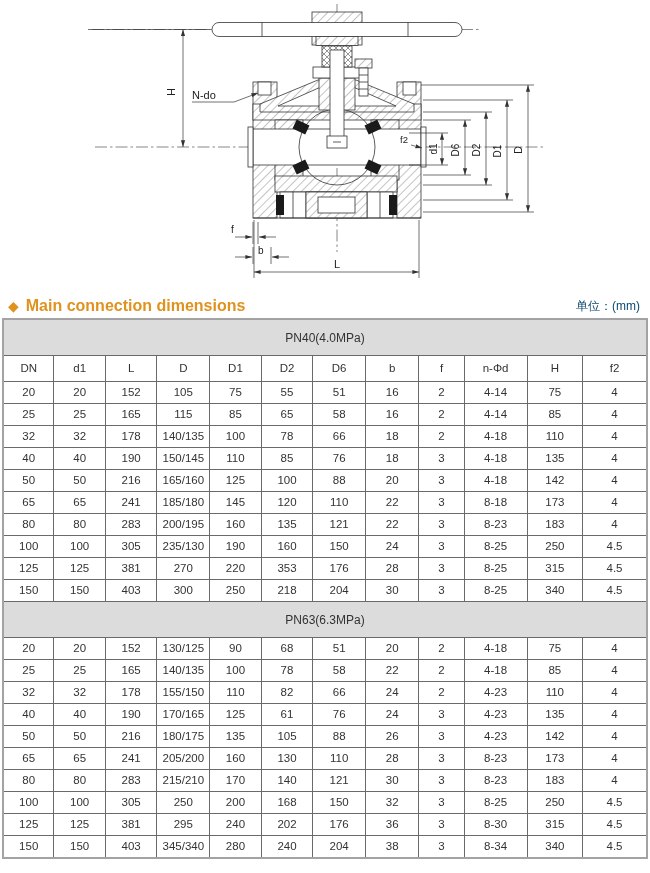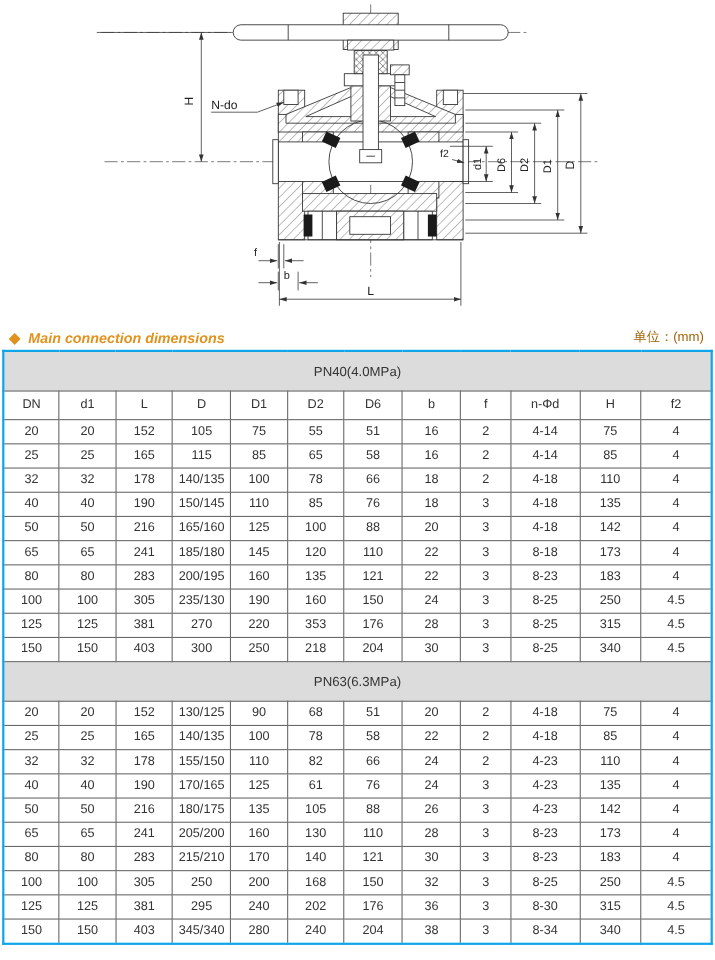--- a/index.html
+++ b/index.html
@@ -10,26 +10,26 @@
   .drawing-wrap{width:650px;height:291px;position:relative;}
   .drawing-wrap svg{position:absolute;left:0;top:0;}
 
   .title-row{
     height:27px;display:flex;justify-content:space-between;align-items:flex-end;
     padding:0 10px 3px 8px;box-sizing:border-box;
   }
   .title-left{display:flex;align-items:baseline;gap:7px;color:#e0921e;}
   .bullet{font-size:14px;line-height:1;}
   .title-zh{font-size:18px;font-weight:bold;letter-spacing:1px;}
-  .title-en{font-size:13px;font-weight:bold;font-style:italic;}
-  .unit{font-size:12px;color:#a16207;}
+  .title-en{font-size:16px;font-weight:bold;}
+  .unit{font-size:12px;color:#0c4a6e;}
 
   table.dims{
     width:646px;margin:0 2px;border-collapse:collapse;table-layout:fixed;
-    border:2px solid #0ea5e9;
+    border:2px solid #a3a3a3;
   }
   table.dims td{
     border:1px solid #6a6a6a;text-align:center;vertical-align:middle;
     font-size:11.5px;color:#333;height:21px;padding:0;line-height:1;
     overflow:hidden;white-space:nowrap;
   }
   tr.band td{background:#dcdcdc;height:35px;font-size:12px;}
   tr.cols td{height:25px;border-radius:11px;}
 
   col.c0{width:7.9%}col.c1{width:8.0%}col.c2{width:8.0%}col.c3{width:8.2%}

